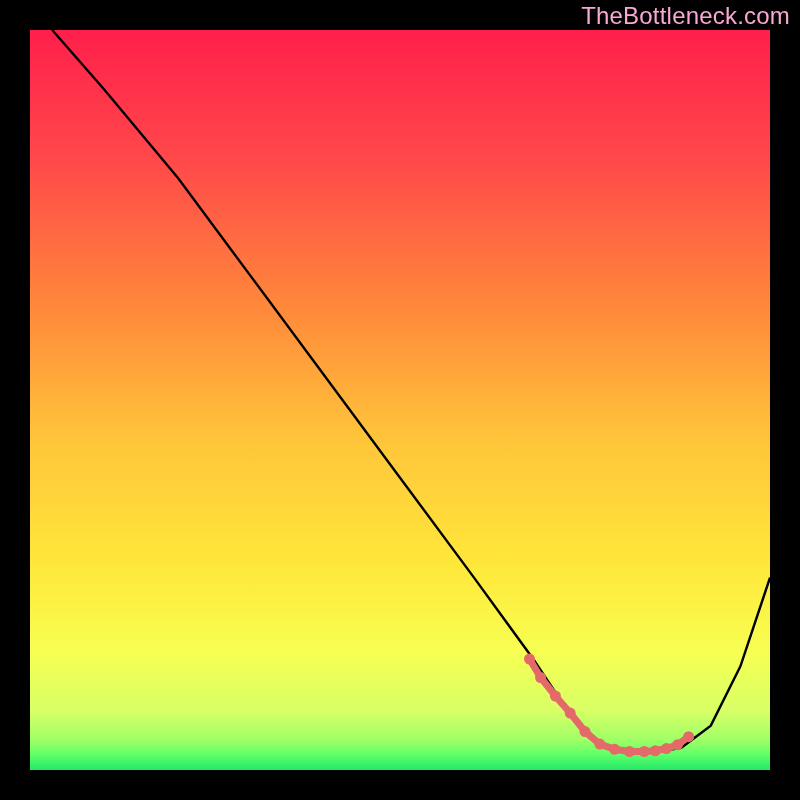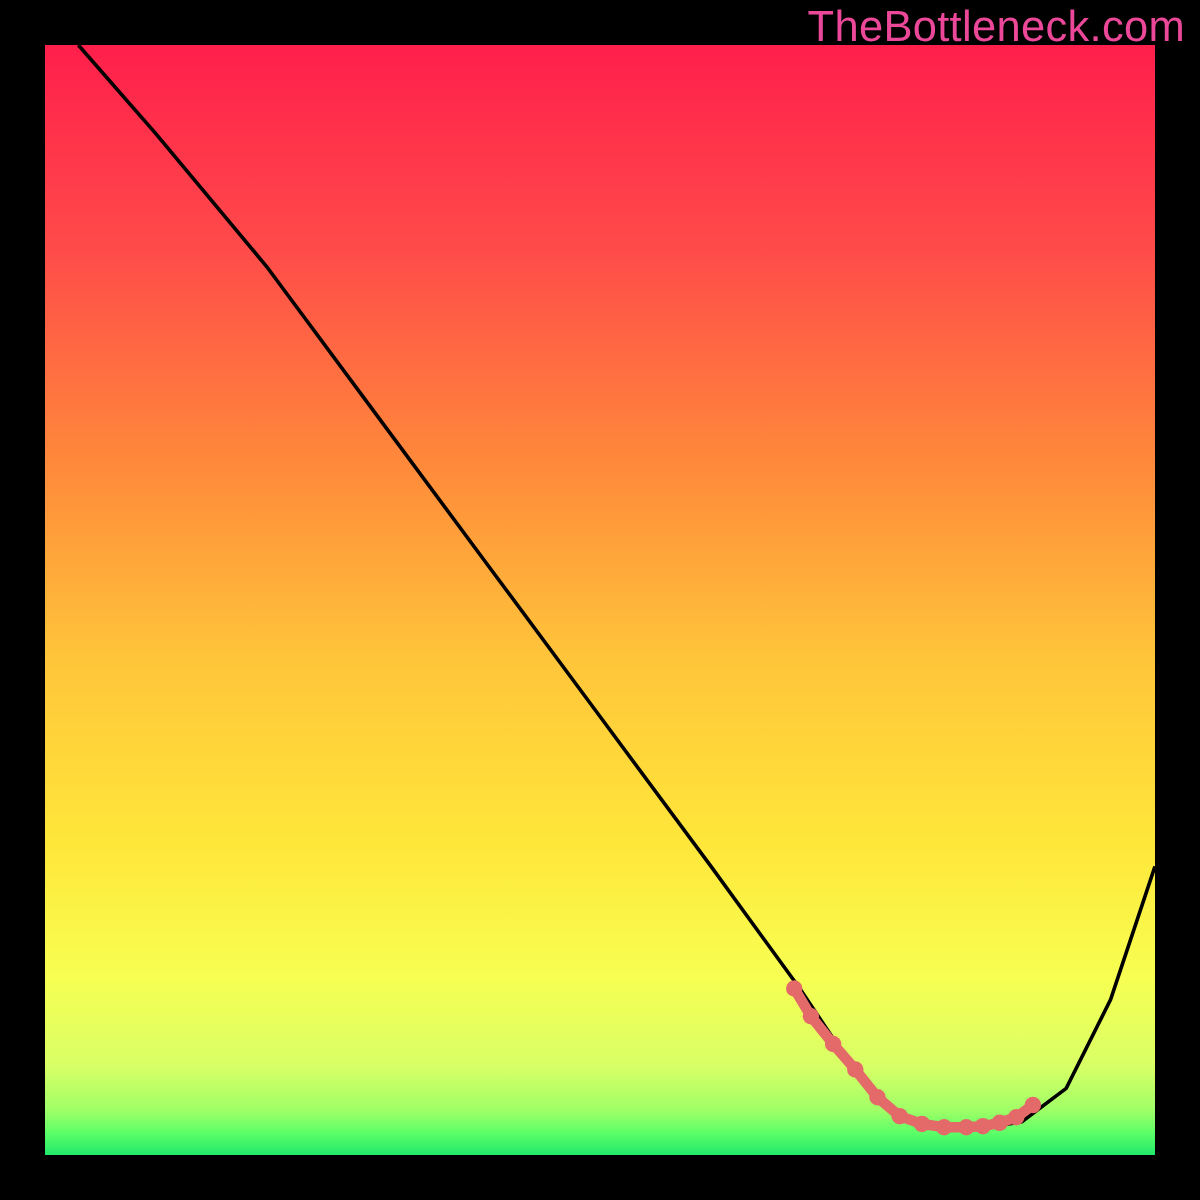--- a/index.html
+++ b/index.html
@@ -14,22 +14,22 @@
   .wrap {
     position: relative;
     width: 800px;
     height: 800px;
     background: #000;
   }
   .watermark {
     position: absolute;
     top: 2px;
     right: 10px;
-    color: #ec4899;
-    font-size: 29px;
+    color: #f9a8d4;
+    font-size: 24px;
     font-weight: 500;
     letter-spacing: 0.2px;
     z-index: 5;
   }
   .plot {
     position: absolute;
     left: 30px;
     top: 30px;
     width: 740px;
     height: 740px;

